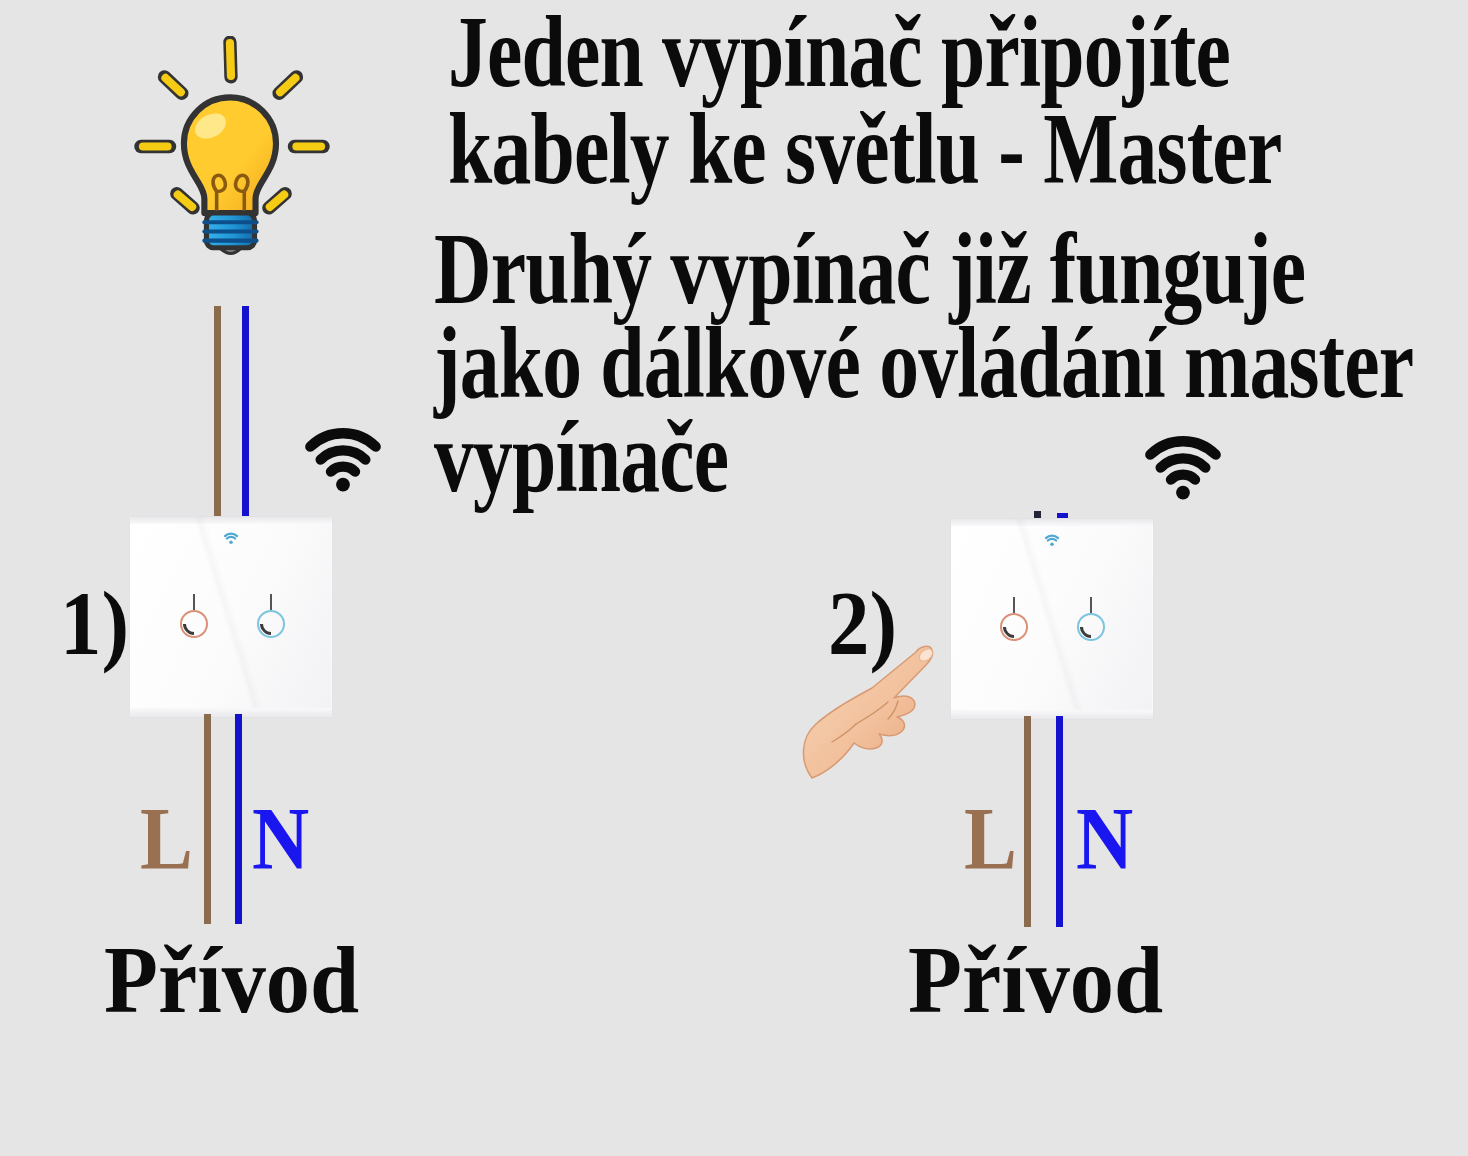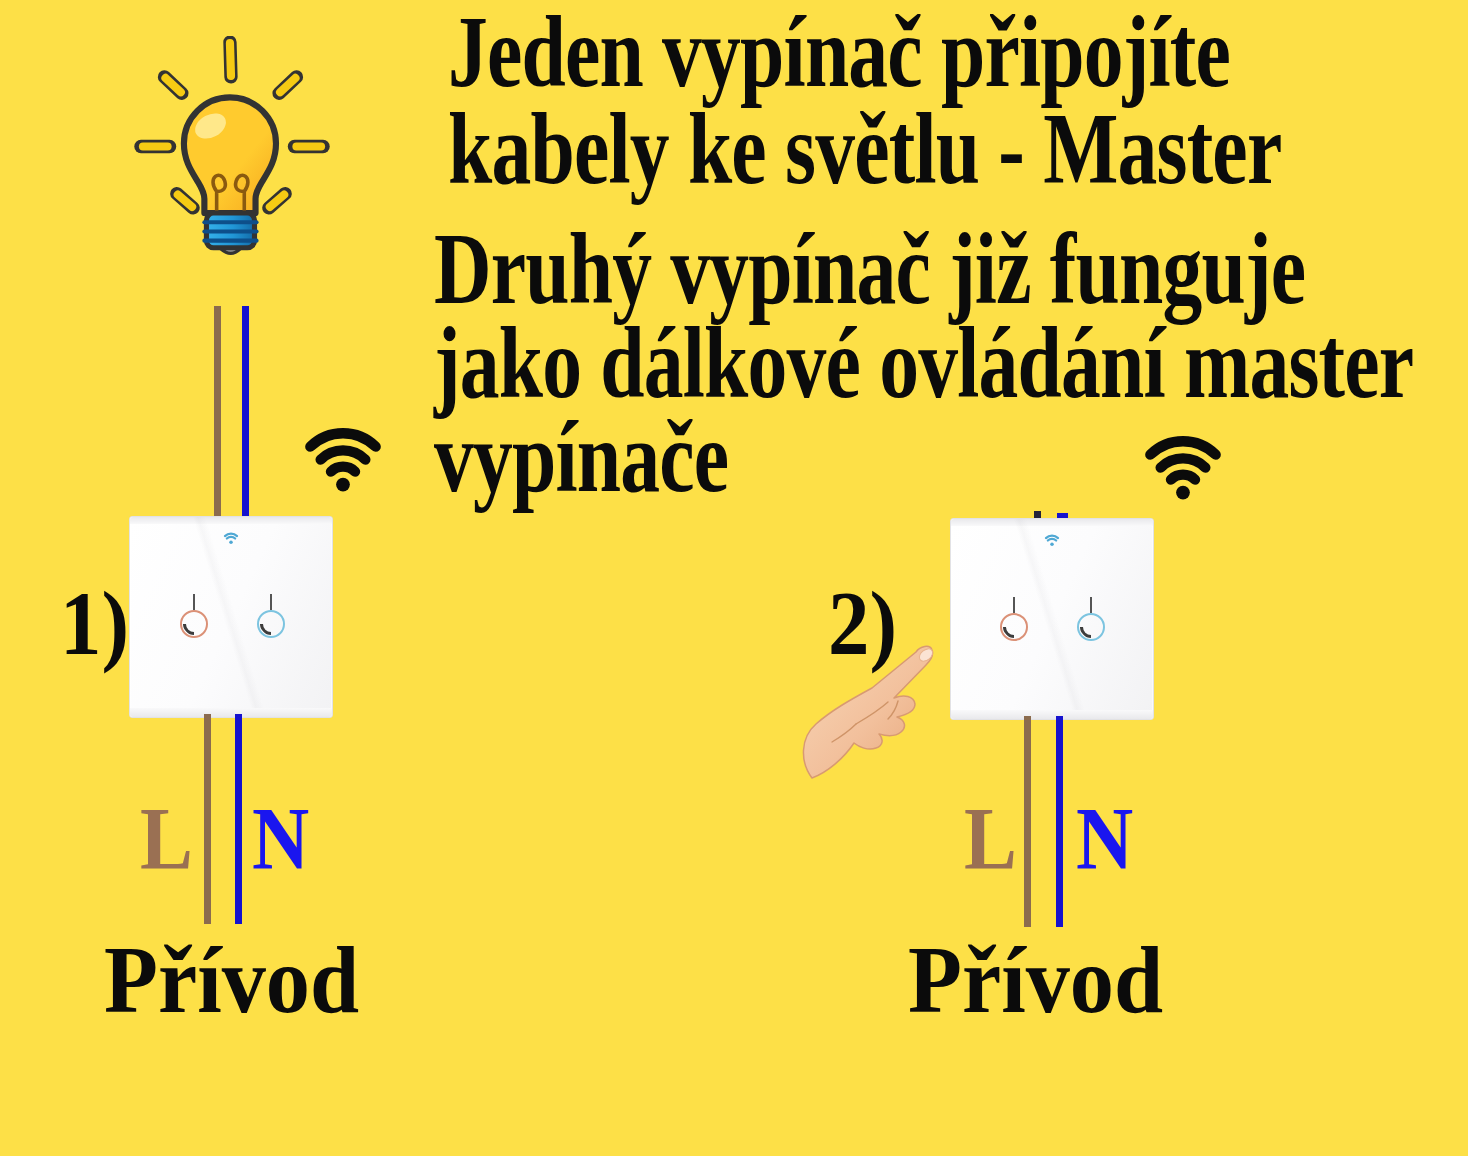--- a/index.html
+++ b/index.html
@@ -1,20 +1,20 @@
 <!DOCTYPE html>
 <html lang="cs" style="--text: #0B0B0B; --wire-brown: #8B6B4E; --wire-blue: #1512CE; --label-l: #9A7053; --label-n: #1A16EF; --touch-orange: #DB9177; --touch-blue: #7CC4E0; --panel-wifi: #4FA8D4; --wifi-icon: #0B0B0B; --hand-skin: #F2C09C; --bulb-yellow: #FFCB2E; --bulb-deep: #F5A51D; --bulb-ray: #F6CB13; --bulb-base-blue: #2196D6; --bulb-outline: #333333;"><head>
 <meta charset="utf-8">
 <title>Smart switch wiring diagram</title>
 <style>
   html,body{margin:0;padding:0;background:#ffffff;}
   .canvas{
     position:relative;
     width:1468px;height:1156px;
-    background:#fde047;
+    background:#e5e5e5;
     overflow:hidden;
     font-family:"Liberation Serif", serif;
   }
   .abs{position:absolute;}
 
   
   .headline{
     font-weight:bold;
     color:var(--text,#0b0b0b);
     font-size:102px;

